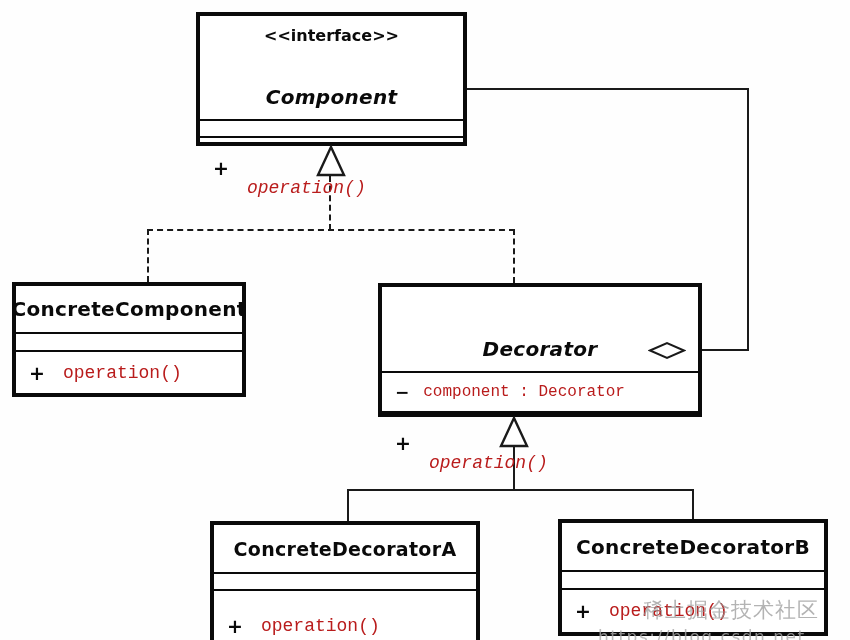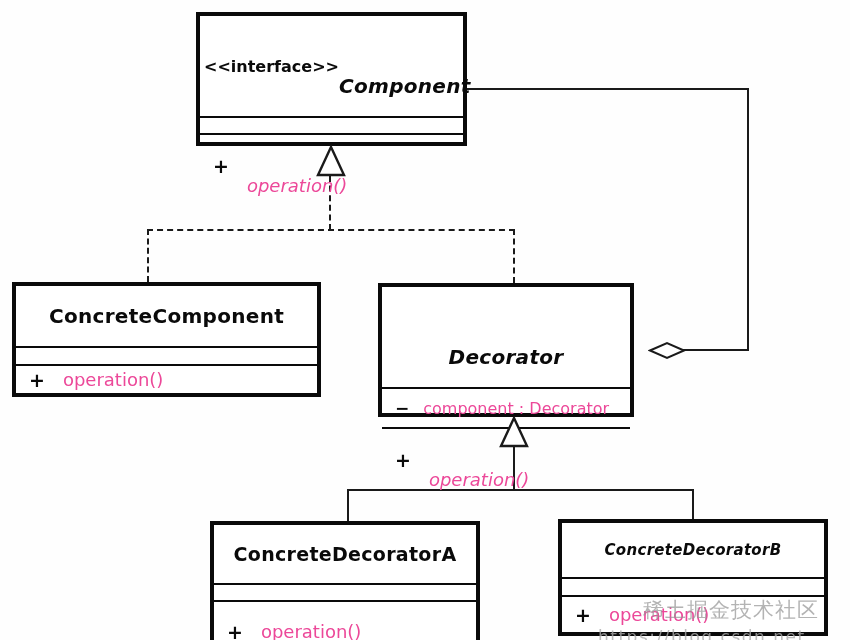--- a/index.html
+++ b/index.html
@@ -9,31 +9,31 @@
     position: relative; width: 850px; height: 640px;
     background: #fefefe; overflow: hidden;
   }
   
   .uml-box {
     position: absolute; display: flex; flex-direction: column;
     border: 4px solid #0a0a0a; background: #ffffff; z-index: 2;
   }
   .sec { width: 100%; }
   .sec.title {
-    display: flex; flex-direction: row; align-items: center;
-    justify-content: space-evenly; padding: 18px 4px;
+    display: flex; flex-direction: column; align-items: center;
+    justify-content: space-evenly; padding: 10px 4px;
   }
   .sec.attrs { border-top: 2px solid #0a0a0a; display: flex; align-items: center; }
   .sec.methods { border-top: 2px solid #0a0a0a; flex: 1; display: flex; align-items: center; }
   .stereotype { font-weight: bold; font-size: 16px; color: #0a0a0a; }
   .cls-name { font-weight: bold; font-size: 20px; color: #0a0a0a; letter-spacing: 0.3px; }
   .italic { font-style: italic; margin-top: 40px; }
   .member { display: flex; align-items: center; gap: 18px; padding-left: 13px; }
   .member .sign { font-weight: bold; font-size: 19px; color: #0a0a0a; }
-  .member .mtext { font-size: 18px; color: #ec4899; }
+  .member .mtext { font-size: 18px; color: #b91c1c; font-family: Liberation Mono, monospace; }
   .member.attr-row { gap: 14px; }
   .member.attr-row .sign { font-size: 17px; }
   .member.attr-row .mtext { font-size: 16px; }
   
   .ln { position: absolute; z-index: 1; }
   .h-solid { border-top: 2px solid #1a1a1a; }
   .v-solid { border-left: 2px solid #1a1a1a; }
   .h-dash { border-top: 2px dashed #1a1a1a; }
   .v-dash { border-left: 2px dashed #1a1a1a; }
   .arrow-svg { position: absolute; z-index: 3; }
@@ -82,34 +82,34 @@
     </div>
     <div class="sec attrs" style="flex: 0 0 17px;"></div>
     <div class="sec methods">
       <div class="member">
         <span class="sign">+</span>
         <span class="mtext italic">operation()</span>
       </div>
     </div>
   </div>
 
-  <div class="uml-box" style="left:12px; top:282px; width:309px; height:115px;">
+  <div class="uml-box" style="left:12px; top:282px; width:234px; height:115px;">
     <div class="sec title" style="flex: 0 0 46px;">
       <div class="cls-name">ConcreteComponent</div>
     </div>
     <div class="sec attrs" style="flex: 0 0 18px;"></div>
     <div class="sec methods">
       <div class="member">
         <span class="sign">+</span>
         <span class="mtext">operation()</span>
       </div>
     </div>
   </div>
 
-  <div class="uml-box" style="left:378px; top:283px; width:256px; height:134px;">
+  <div class="uml-box" style="left:378px; top:283px; width:324px; height:134px;">
     <div class="sec title" style="flex: 0 0 47px;">
       <div class="cls-name italic">Decorator</div>
     </div>
     <div class="sec attrs" style="flex: 0 0 40px;">
       <div class="member attr-row">
         <span class="sign">−</span>
         <span class="mtext">component : Decorator</span>
       </div>
     </div>
     <div class="sec methods">
@@ -128,21 +128,21 @@
     <div class="sec methods">
       <div class="member">
         <span class="sign">+</span>
         <span class="mtext">operation()</span>
       </div>
     </div>
   </div>
 
   <div class="uml-box" style="left:558px; top:519px; width:270px; height:117px;">
     <div class="sec title" style="flex: 0 0 47px;">
-      <div class="cls-name" style="font-size:15px;font-style:italic;">ConcreteDecoratorB</div>
+      <div class="cls-name" style="font-size:20px;">ConcreteDecoratorB</div>
     </div>
     <div class="sec attrs" style="flex: 0 0 18px;"></div>
     <div class="sec methods">
       <div class="member">
         <span class="sign">+</span>
         <span class="mtext">operation()</span>
       </div>
     </div>
   </div>
 

